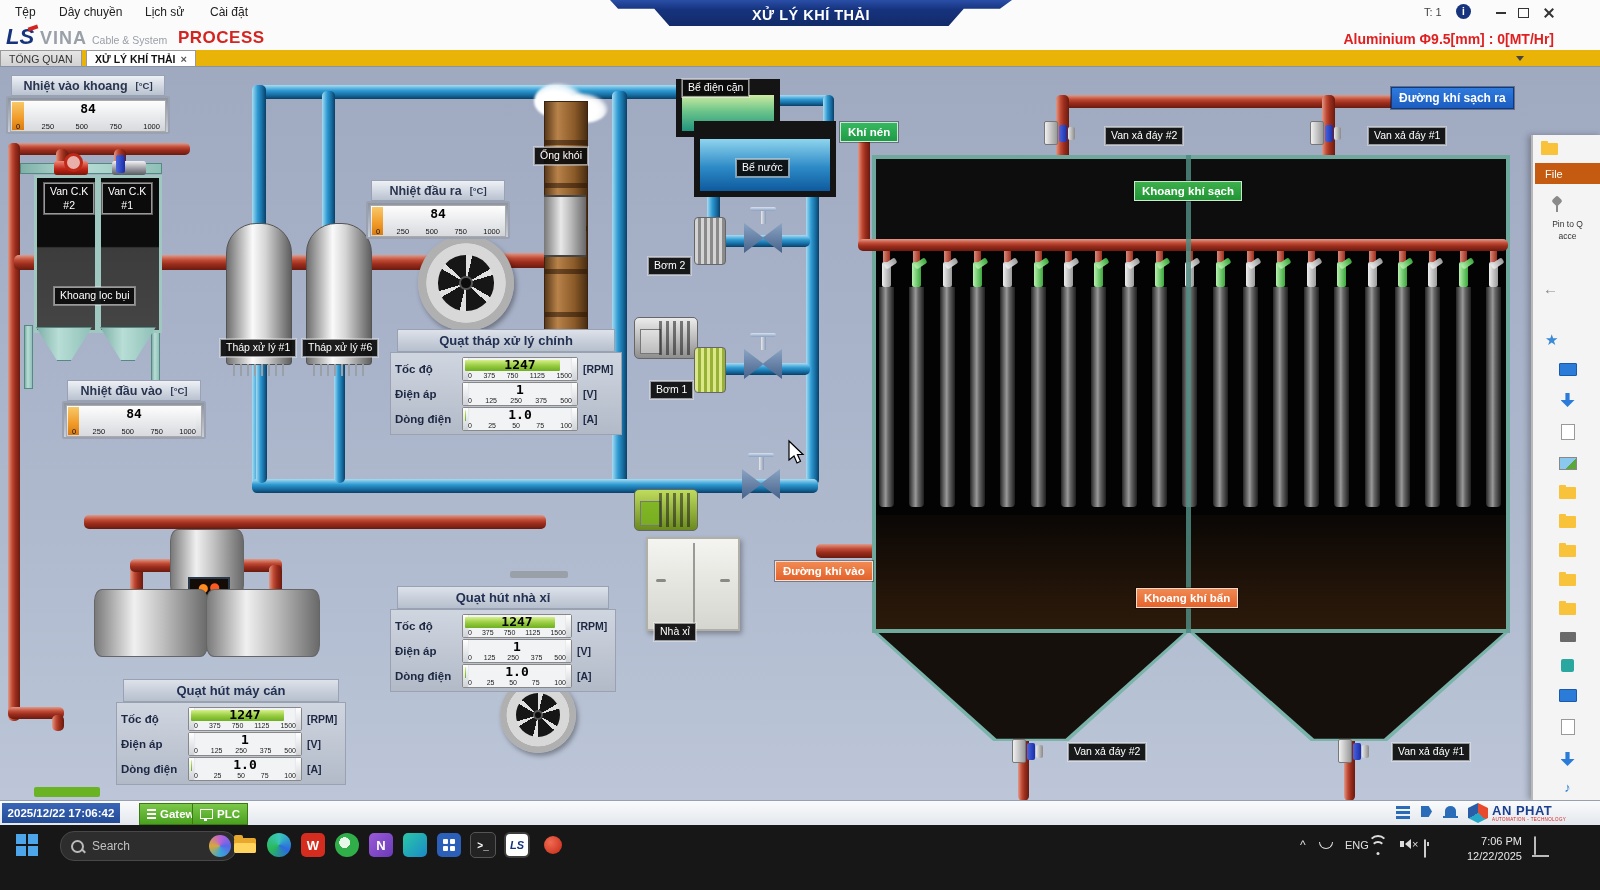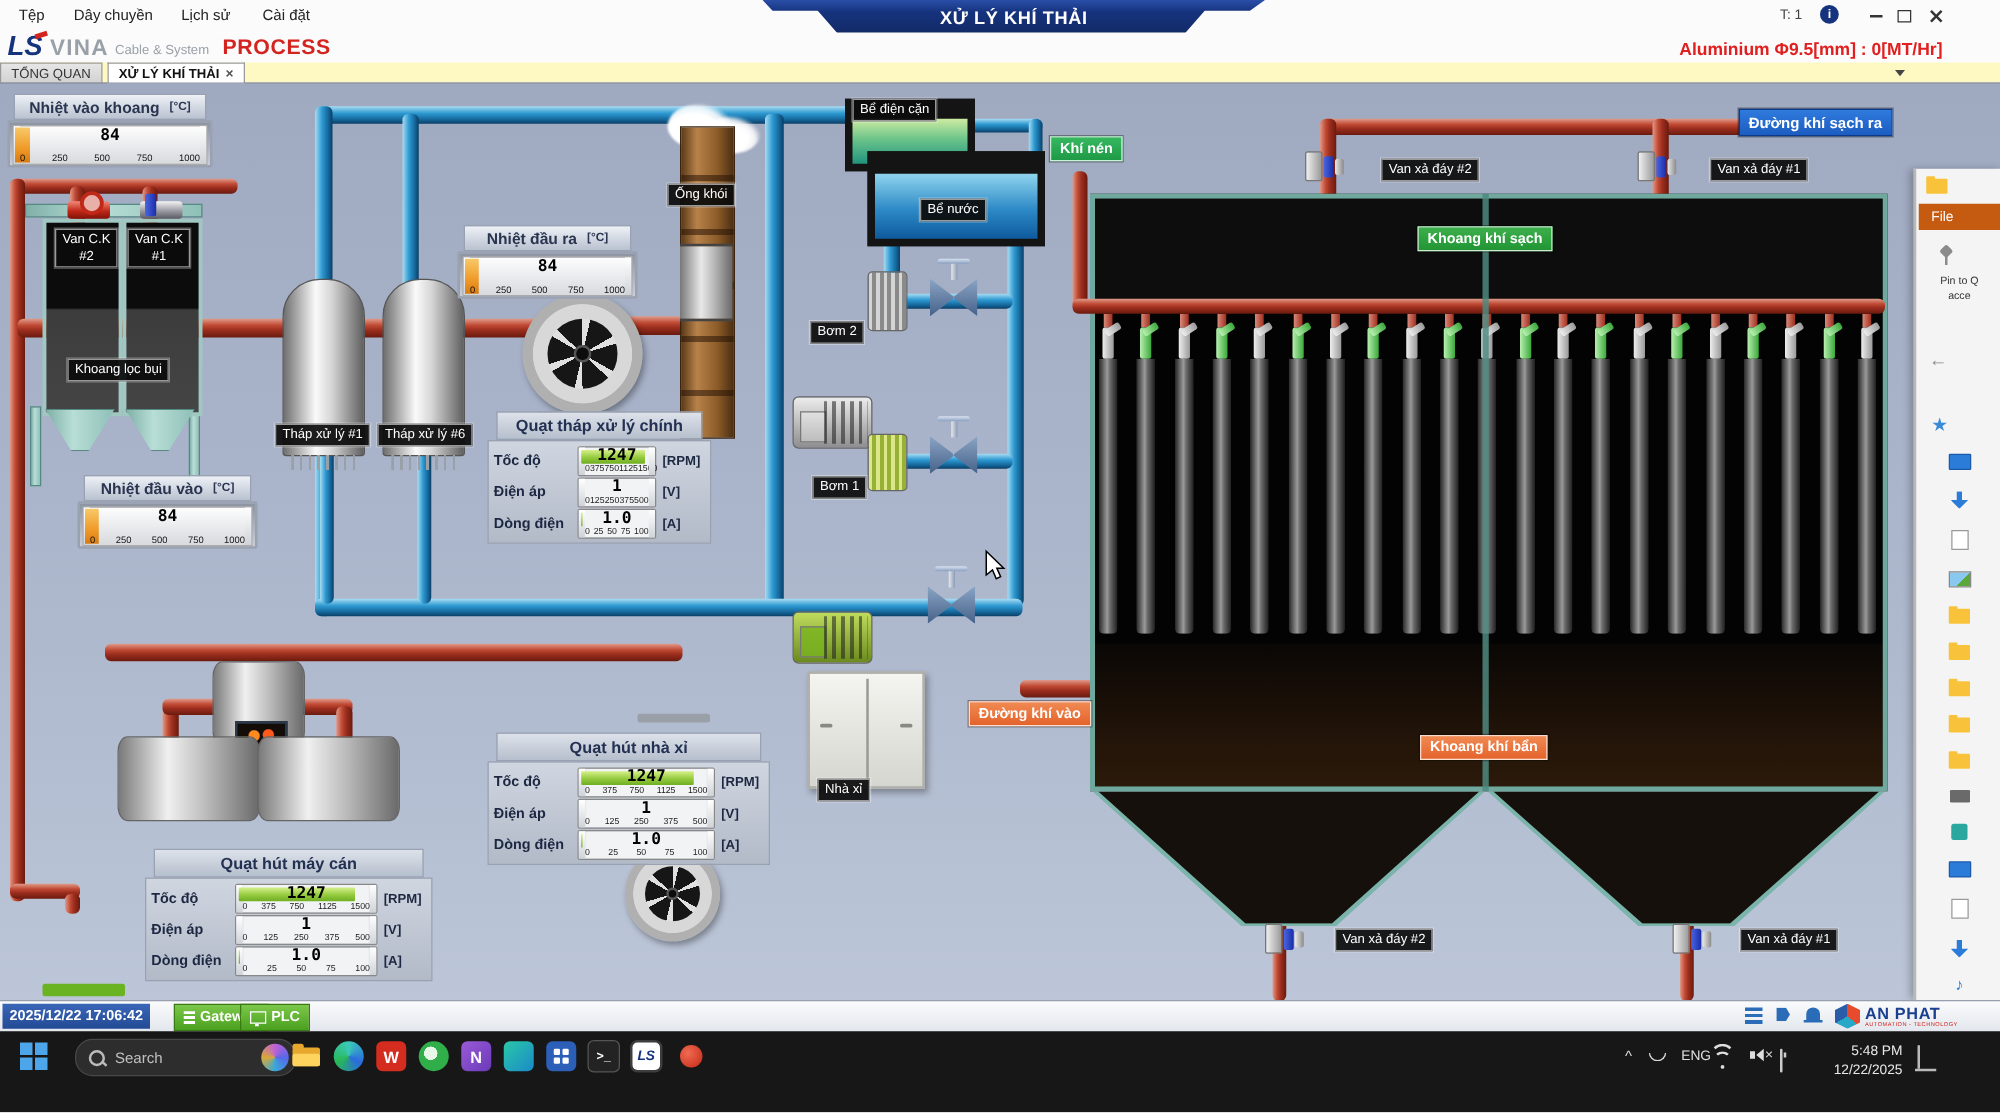--- a/index.html
+++ b/index.html
@@ -26,21 +26,21 @@
   
   #logobar{left:0;top:26px;width:1600px;height:24px;background:#fbfbfb;}
   #lsmark{left:6px;top:24px;font:900 italic 22px "Liberation Sans",sans-serif;color:#16337e;}
   #lsmark::after{content:"";position:absolute;right:-4px;top:2px;width:10px;height:4px;background:#d42420;transform:rotate(-18deg);}
   #lsvina{left:40px;top:28px;font:bold 18px "Liberation Sans",sans-serif;color:#9aa0a8;letter-spacing:1px;}
   #lscable{left:92px;top:34px;font-size:10.5px;color:#9aa0a8;}
   #lsprocess{left:178px;top:28px;font:900 17px "Liberation Sans",sans-serif;color:#d42420;letter-spacing:.5px;}
   #prodline{top:31px;right:46px;font-weight:bold;font-size:14px;color:#e02020;}
 
   
-  #tabbar{left:0;top:50px;width:1600px;height:16px;background:#fef9c3;border-bottom:1px solid #9aa0aa;}
+  #tabbar{left:0;top:50px;width:1600px;height:16px;background:#eab308;border-bottom:1px solid #9aa0aa;}
   .tab{top:0;height:15px;font-size:10.5px;display:flex;align-items:center;padding:0 8px;gap:5px;border:1px solid #999;}
   #tab1{left:0;background:linear-gradient(#e6e6e6,#d2d2d2);color:#333;}
   #tab2{left:86px;background:#fff;border-bottom:1px solid #fff;font-weight:bold;color:#111;}
   #tab2 .tclose{color:#555;font-size:11px;}
   .dropdn{width:0;height:0;border-left:4px solid transparent;border-right:4px solid transparent;border-top:5px solid #444;}
 
   
   #canvas{left:0;top:66px;width:1600px;height:734px;background:linear-gradient(180deg,#9fa9c0 0%,#aab4ca 45%,#bcc6d8 100%);
     border-top:1px solid #8a92a6;overflow:hidden;}
 
@@ -480,21 +480,21 @@
       </div>
     <div class="abs hopper" style="left:1190px;top:566px;width:318px;height:108px;clip-path:polygon(0 0,100% 0,62% 100%,38% 100%)">
         <div class="hin"></div>
       </div>
 
     
     <div class="abs clbl lbl-green2" style="left:1134px;top:114px;z-index:10">Khoang khí sạch</div>
     <div class="abs clbl lbl-orange" style="left:1136px;top:521px;z-index:10">Khoang khí bẩn</div>
     <div class="abs clbl lbl-orange" style="left:775px;top:494px;z-index:10">Đường khí vào</div>
     <div class="abs clbl lbl-blue" style="left:1391px;top:20px;z-index:10">Đường khí sạch ra</div>
-    <div class="abs clbl lbl-green" style="left:840px;top:42px;z-index:10">Khí nén</div>
+    <div class="abs clbl lbl-green" style="left:840px;top:55px;z-index:10">Khí nén</div>
 
     
     <span class="abs dvalve" style="left:1044px;top:54px">
         <i class="du"></i>
         <i class="dd"></i>
         <i class="dsm"></i>
       </span>
     <span class="abs dvalve" style="left:1310px;top:54px">
         <i class="du"></i>
         <i class="dd"></i>
@@ -591,21 +591,21 @@
               <span>250</span>
               <span>500</span>
               <span>750</span>
               <span>1000</span>
             </span>
       </div>
         </div>
     </div>
 
     
-    <div class="abs fpanel" style="left:390px;top:262px;width:179px">
+    <div class="abs fpanel" style="left:390px;top:262px;width:232px">
       <div class="fph">Quạt tháp xử lý chính</div>
       <div class="fpb">
         <div class="frow">
           <span class="fl">Tốc độ</span>
           <span class="fgauge">
               <i class="ffill" style="width: 83%;"></i>
               <b class="fval">1247</b>
               <span class="fticks">
                 <span>0</span>
                 <span>375</span>
@@ -837,21 +837,21 @@
         <i class="reddot"></i>
       </div>
 
     <span class="abs chev" style="left:1300px">^</span>
     <span class="abs micic" style="left:1322px"></span>
     <span class="abs trytxt" style="left:1345px">ENG</span>
     <span class="abs wifi" style="left:1378px"><i class="w1"></i><i class="w2"></i><i class="w3"></i></span>
     <span class="abs spk" style="left:1400px"><i class="spkbody"></i><i class="spktri"></i>×</span>
     <span class="abs batt" style="left:1424px"></span>
     <div class="abs" id="clock" style="left:1450px;width:72px">
-      <div>5:48 PM</div>
+      <div>7:06 PM</div>
         <div>12/22/2025</div>
       </div>
     <span class="abs bellic" style="left:1532px"></span>
   </div>
 
   <div class="abs" id="explorer">
     <i class="xf" style="position:absolute;left:8px;top:8px"></i>
     <div id="xfile">File</div>
     <i class="pin"></i>
     <div class="xtxt" style="top:84px">Pin to Q</div>

